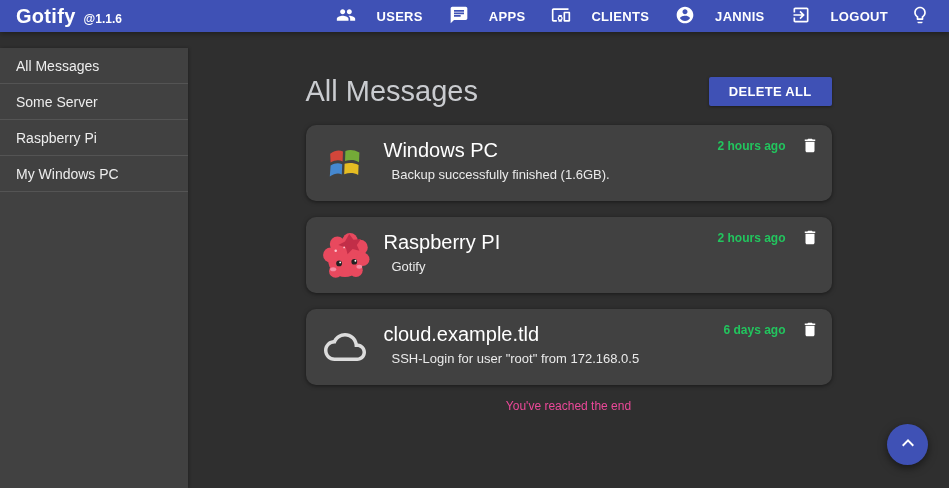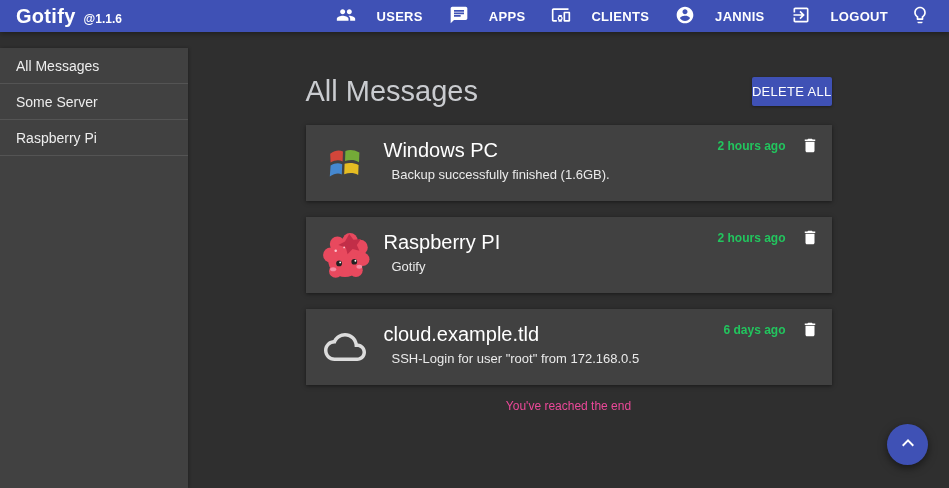--- a/index.html
+++ b/index.html
@@ -47,28 +47,28 @@
     cursor:pointer;
   }
 
   
   .main { position:absolute; top:48px; left:188px; right:0; bottom:0; }
   .content { width:526px; margin:0 auto; padding-top:25px; }
   .title-row { display:flex; justify-content:space-between; align-items:center; height:36px; }
   .page-title { font-size:29px; font-weight:400; color:#caccd0; }
   .delete-all {
     background:#3f51b5; color:#fff; border:none; border-radius:2px;
-    font-family:inherit; font-size:13px; font-weight:400; letter-spacing:0.3px;
-    padding:0 0; height:29px; cursor:pointer;
+    font-family:inherit; font-size:13px; font-weight:700; letter-spacing:0.3px;
+    padding:0 20px; height:29px; cursor:pointer;
     box-shadow:0 1px 3px rgba(0,0,0,0.4);
     margin-left:12px;
   }
 
   .card {
-    background:#414141; border-radius:0;
+    background:#414141; border-radius:10px;
     box-shadow:0 1px 4px rgba(0,0,0,0.5);
     height:76px; margin-top:16px;
     display:flex; position:relative;
   }
   .card-icon { width:78px; display:flex; align-items:center; justify-content:center; }
   .card-text { flex:1; padding-top:13px; min-width:0; }
   .card-title { font-size:20px; font-weight:400; color:#fff; line-height:1.2; }
   .card-body { font-size:13px; color:#eaeaea; margin-top:5px;padding-left:8px; }
   .card-meta { position:absolute; top:11px; right:13px; display:flex; align-items:flex-start; gap:15px; }
   .card-time { font-size:12px; font-weight:600; color:#22c55e; margin-top:3px; white-space:nowrap; }
@@ -136,20 +136,23 @@
 
 <aside class="sidebar">
   <div class="side-item">
     <span>All Messages</span>
   </div>
   <div class="side-item">
     <span>Some Server</span>
   </div>
   <div class="side-item">
     <span>Raspberry Pi</span>
+  </div>
+  <div class="side-item">
+    <span>My Windows PC</span>
   </div>
 </aside>
 
 <main class="main">
   <div class="content">
     <div class="title-row">
       <h1 class="page-title">All Messages</h1>
       <button class="delete-all">DELETE ALL</button>
     </div>
 

